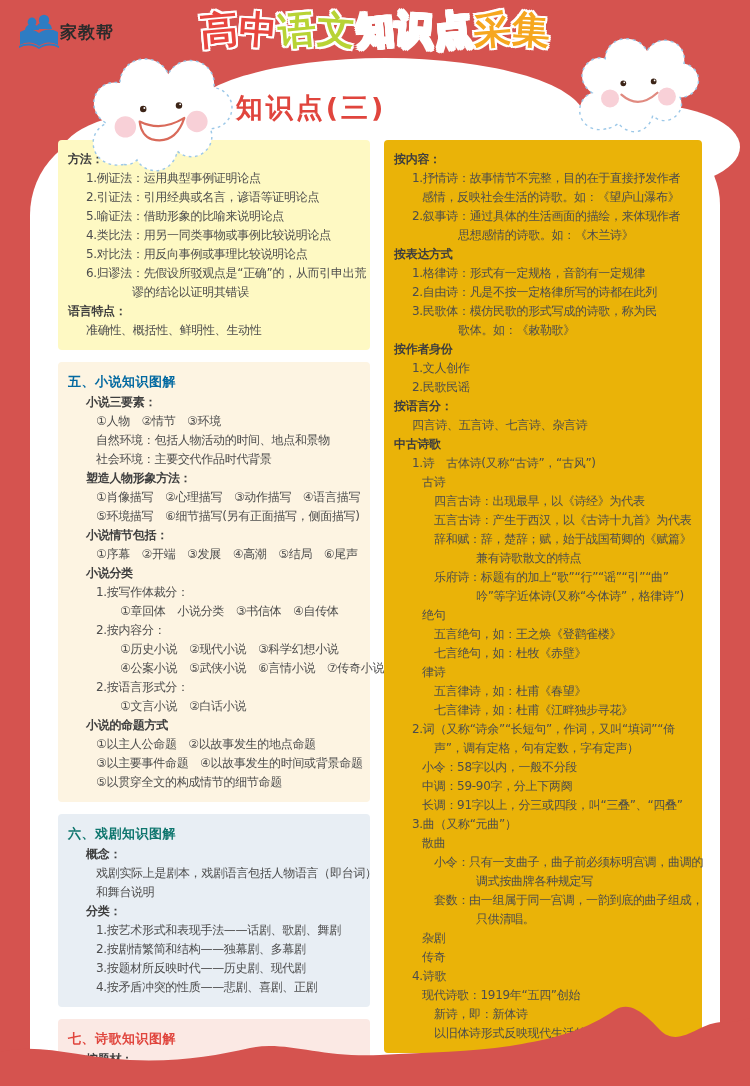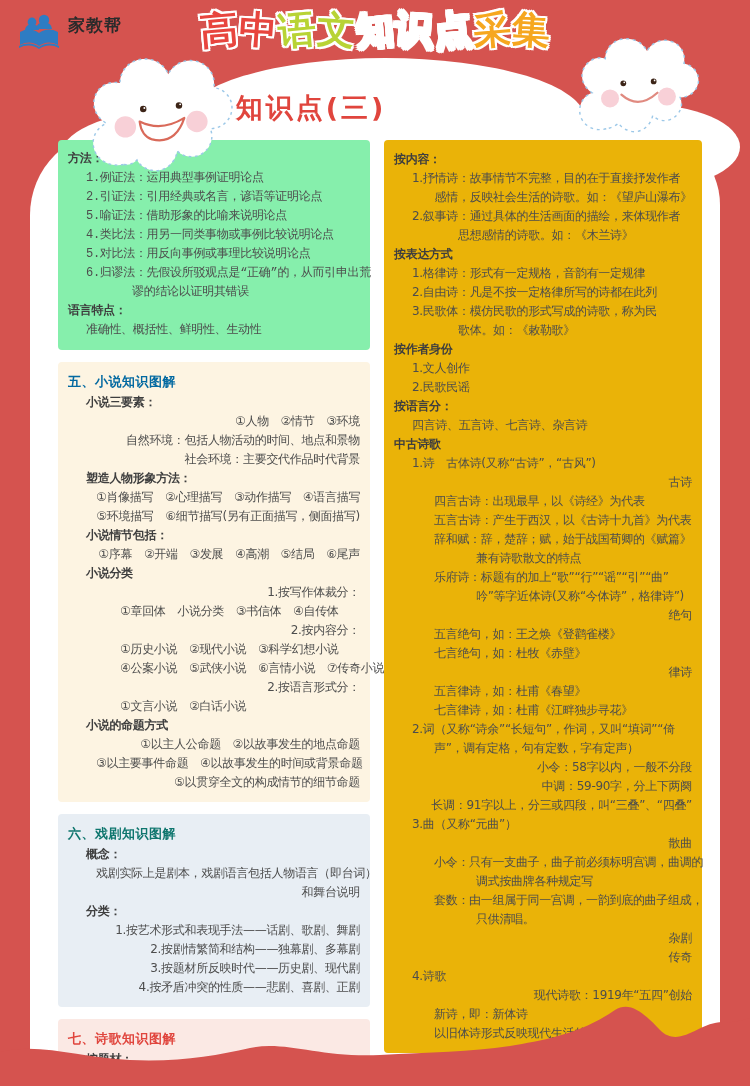--- a/index.html
+++ b/index.html
@@ -10,21 +10,21 @@
 
   
   .card { position:absolute; left:30px; right:30px; top:130px; bottom:0;
           background:#fff; border-radius:85px 75px 0 0; z-index:1; }
   .bulge { position:absolute; background:#fff; border-radius:50%; z-index:1; }
   .bulge-center { left:185px; top:58px; width:400px; height:122px; }
   .bulge-right  { left:540px; top:104px; width:200px; height:86px; }
   .bulge-left   { left:60px;  top:112px; width:200px; height:90px; }
 
   
-  .logo { position:absolute; left:18px; top:14px; z-index:4; display:flex; align-items:flex-start; gap:8px; }
+  .logo { position:absolute; left:18px; top:14px; z-index:4; display:flex; align-items:center; }
   .logo-text { font-size:17px; font-weight:bold; color:#2b2b2b; letter-spacing:1px; }
   .main-title { position:absolute; left:190px; top:6px; width:370px; text-align:center; z-index:4;
                 font-size:38px; font-weight:bold; line-height:48px; letter-spacing:1px; }
   .tchar { display:inline-block;
            text-shadow:-2px -2px 0 #fff, 2px -2px 0 #fff, -2px 2px 0 #fff, 2px 2px 0 #fff,
                         0 -2px 0 #fff, 0 2px 0 #fff, -2px 0 0 #fff, 2px 0 0 #fff; }
   .subtitle { position:absolute; left:0; top:90px; width:622px; text-align:center; z-index:4;
               font-size:27px; font-weight:bold; color:#e0453d; letter-spacing:3px; }
 
   .cloud { position:absolute; z-index:3; }
@@ -36,21 +36,21 @@
   .col-left  { width:312px; display:flex; flex-direction:column; gap:12px; }
   .col-right { width:318px; }
 
   .panel { border-radius:4px; padding:10px 10px 10px 10px; font-size:12px; line-height:19px;
            color:#4d4d4d; letter-spacing:-0.3px; }
   .ptitle { font-weight:bold; font-size:13px; letter-spacing:0.5px; margin-bottom:2px; }
   .ln { white-space:nowrap; }
   .ln.b { font-weight:bold; color:#3e3e3e; }
   .i0 { padding-left:0; }
   .i1 { padding-left:18px; }
-  .i2 { padding-left:28px;text-align:right; }
+  .i2 { padding-left:28px; }
   .i3 { padding-left:40px; }
   .i4 { padding-left:52px; }
   .i5 { padding-left:64px; }
   .i6 { padding-left:82px; }
 
   .bottom-wave { position:absolute; left:0; bottom:0; width:750px; height:86px; z-index:5; }
 </style>
 </head>
 <body>
 
@@ -99,21 +99,21 @@
       <circle cx="38" cy="68" r="9.5" fill="#f8d0d7"></circle>
       <circle cx="98" cy="66" r="9.5" fill="#f8d0d7"></circle>
       <path d="M50,64 Q68,80 88,62" fill="none" stroke="#e08a80" stroke-width="2.4" stroke-linecap="round"></path>
     </g>
   </svg>
 
   <div class="subtitle">知识点(三)</div>
 
   <main class="columns">
     <div class="col-left" id="left-col">
-        <div class="panel" style="background: #86efac; font-family: Liberation Mono, monospace;">
+        <div class="panel" style="background: #fef9c3;">
           <div class="ln i0 b">方法：</div>
           <div class="ln i1">1.例证法：运用典型事例证明论点</div>
           <div class="ln i1">2.引证法：引用经典或名言，谚语等证明论点</div>
           <div class="ln i1">5.喻证法：借助形象的比喻来说明论点</div>
           <div class="ln i1">4.类比法：用另一同类事物或事例比较说明论点</div>
           <div class="ln i1">5.对比法：用反向事例或事理比较说明论点</div>
           <div class="ln i1">6.归谬法：先假设所驳观点是“正确”的，从而引申出荒</div>
           <div class="ln i5">谬的结论以证明其错误</div>
           <div class="ln i0 b">语言特点：</div>
           <div class="ln i1">准确性、概括性、鲜明性、生动性</div>

